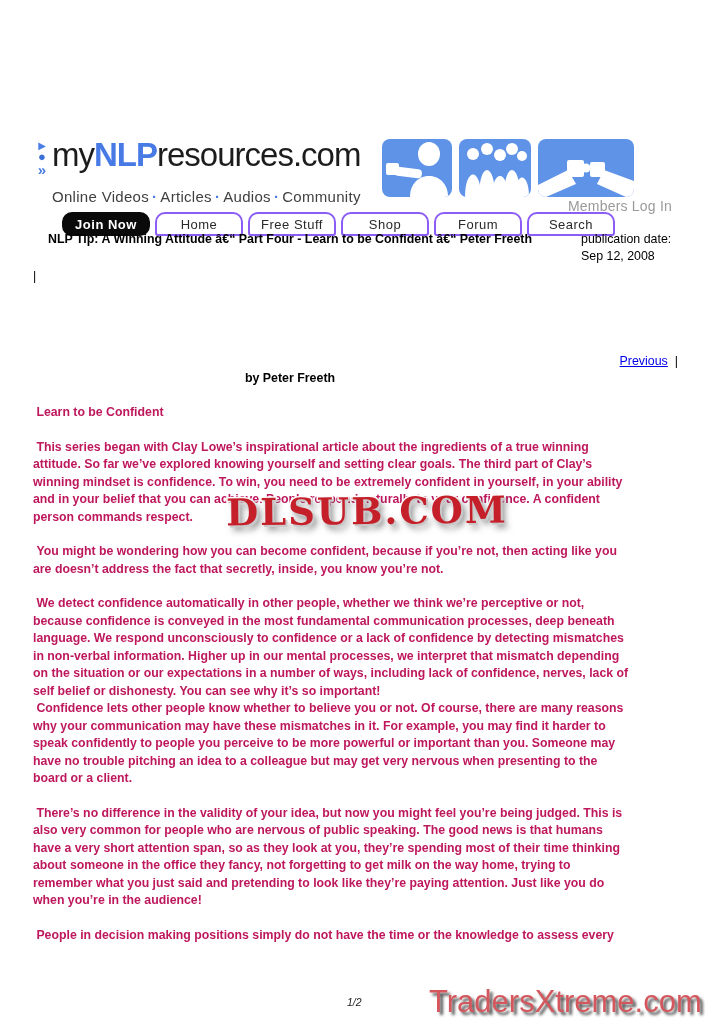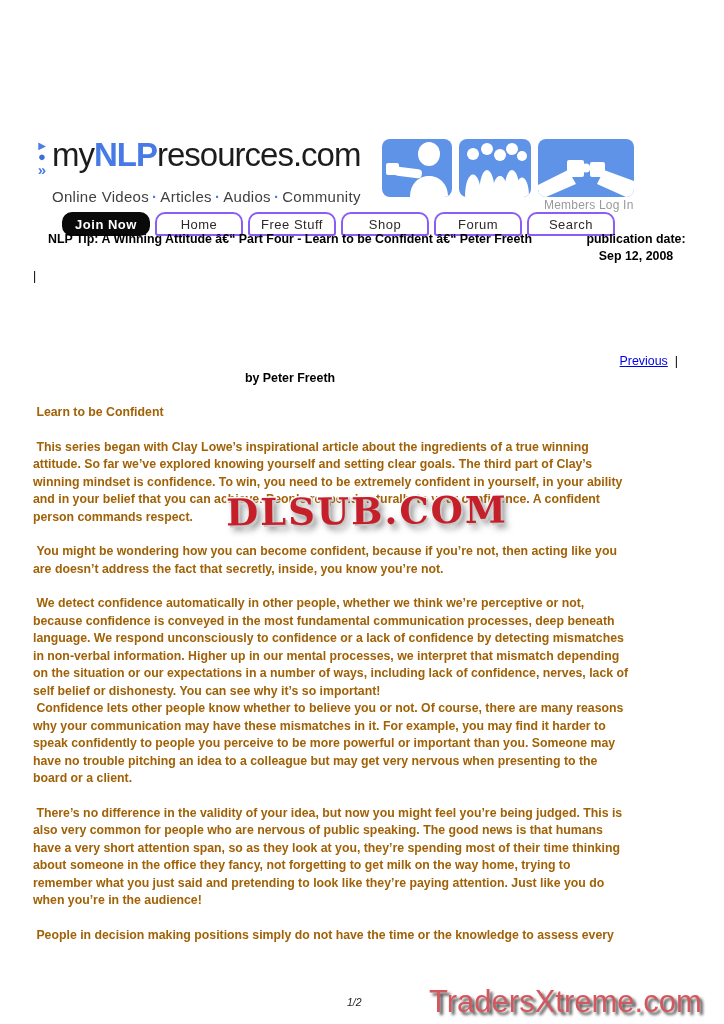--- a/index.html
+++ b/index.html
@@ -29,55 +29,55 @@
   .logo-main .nlp { color:#477ae5; font-weight:700; }
   .logo-tagline { font-size:15px; line-height:18px; color:#3f3f3f; letter-spacing:0.3px; margin-top:16px; }
   .logo-tagline .dot { color:#477ae5; font-weight:700; padding:0 3px; }
 
   
   .box-row { position:absolute; top:139px; left:382px; display:flex; gap:7px; }
   .blue-box { background:#5f93e8; border-radius:8px; height:58px; overflow:hidden; }
   .blue-box svg { display:block; width:100%; height:100%; }
 
   .members-login {
-    position:absolute; top:198px; left:544px;
-    font-size:12px; color:#9a9a9a; letter-spacing:0.2px; cursor:pointer;
+    position:absolute; top:198px; left:568px;
+    font-size:14px; color:#9a9a9a; letter-spacing:0.2px; cursor:pointer;
   }
 
   
   .nav-row { position:absolute; top:212px; left:62px; display:flex; gap:5px; }
   .tab {
     width:88px; height:24px; display:flex; align-items:center; justify-content:center;
     background:#ffffff; border:2px solid #8b5cf6; border-radius:10px 10px 3px 3px;
     font-size:13px; color:#2a2a2a; letter-spacing:0.5px; cursor:pointer;
   }
   .tab.active {
     background:#0a0a0a; border-color:#0a0a0a; color:#ffffff;
     font-weight:700; border-radius:10px;
   }
 
   
   .meta { position:absolute; top:231px; left:33px; width:658px; font-size:12.4px; line-height:17px; }
   .meta-row1 { display:flex; }
   .meta-title { flex:1; font-weight:700; padding-left:15px; }
-  .meta-pub { width:110px; text-align:center; font-weight:700; }
+  .meta-pub { width:110px; text-align:left; font-weight:400; }
   .meta-pipe { margin-top:3px; }
   .meta-author { }
 
   .previous-wrap { position:absolute; top:354px; right:46px; font-size:12.4px; }
   .previous-link { color:#0000e6; text-decoration:underline; cursor:pointer; }
   .previous-sep { color:#000; padding-left:7px; }
 
   .byline { position:absolute; top:371px; left:0; width:580px; text-align:center; font-weight:700; font-size:12.4px; }
 
   
   .article { position:absolute; top:404px; left:33px; width:674px; }
   .article .heading, .article p {
     font-size:12.3px; font-weight:700; line-height:17.5px;
-    white-space:pre-wrap; margin:0 0 17px 0; color:#a16207;
+    white-space:pre-wrap; margin:0 0 17px 0; color:#be185d;
   }
 
   
   .dlsub {
     position:absolute; top:486px; left:226px;
     font-family:"DejaVu Serif", serif; font-weight:700;
     font-size:37px; letter-spacing:2px; line-height:50px;
     color:#c51f2a;
     -webkit-text-stroke:3px #ffffff; paint-order:stroke fill;
     text-shadow:2px 2px 0 #c9c9c9, 4px 5px 6px rgba(80,80,80,0.65);

